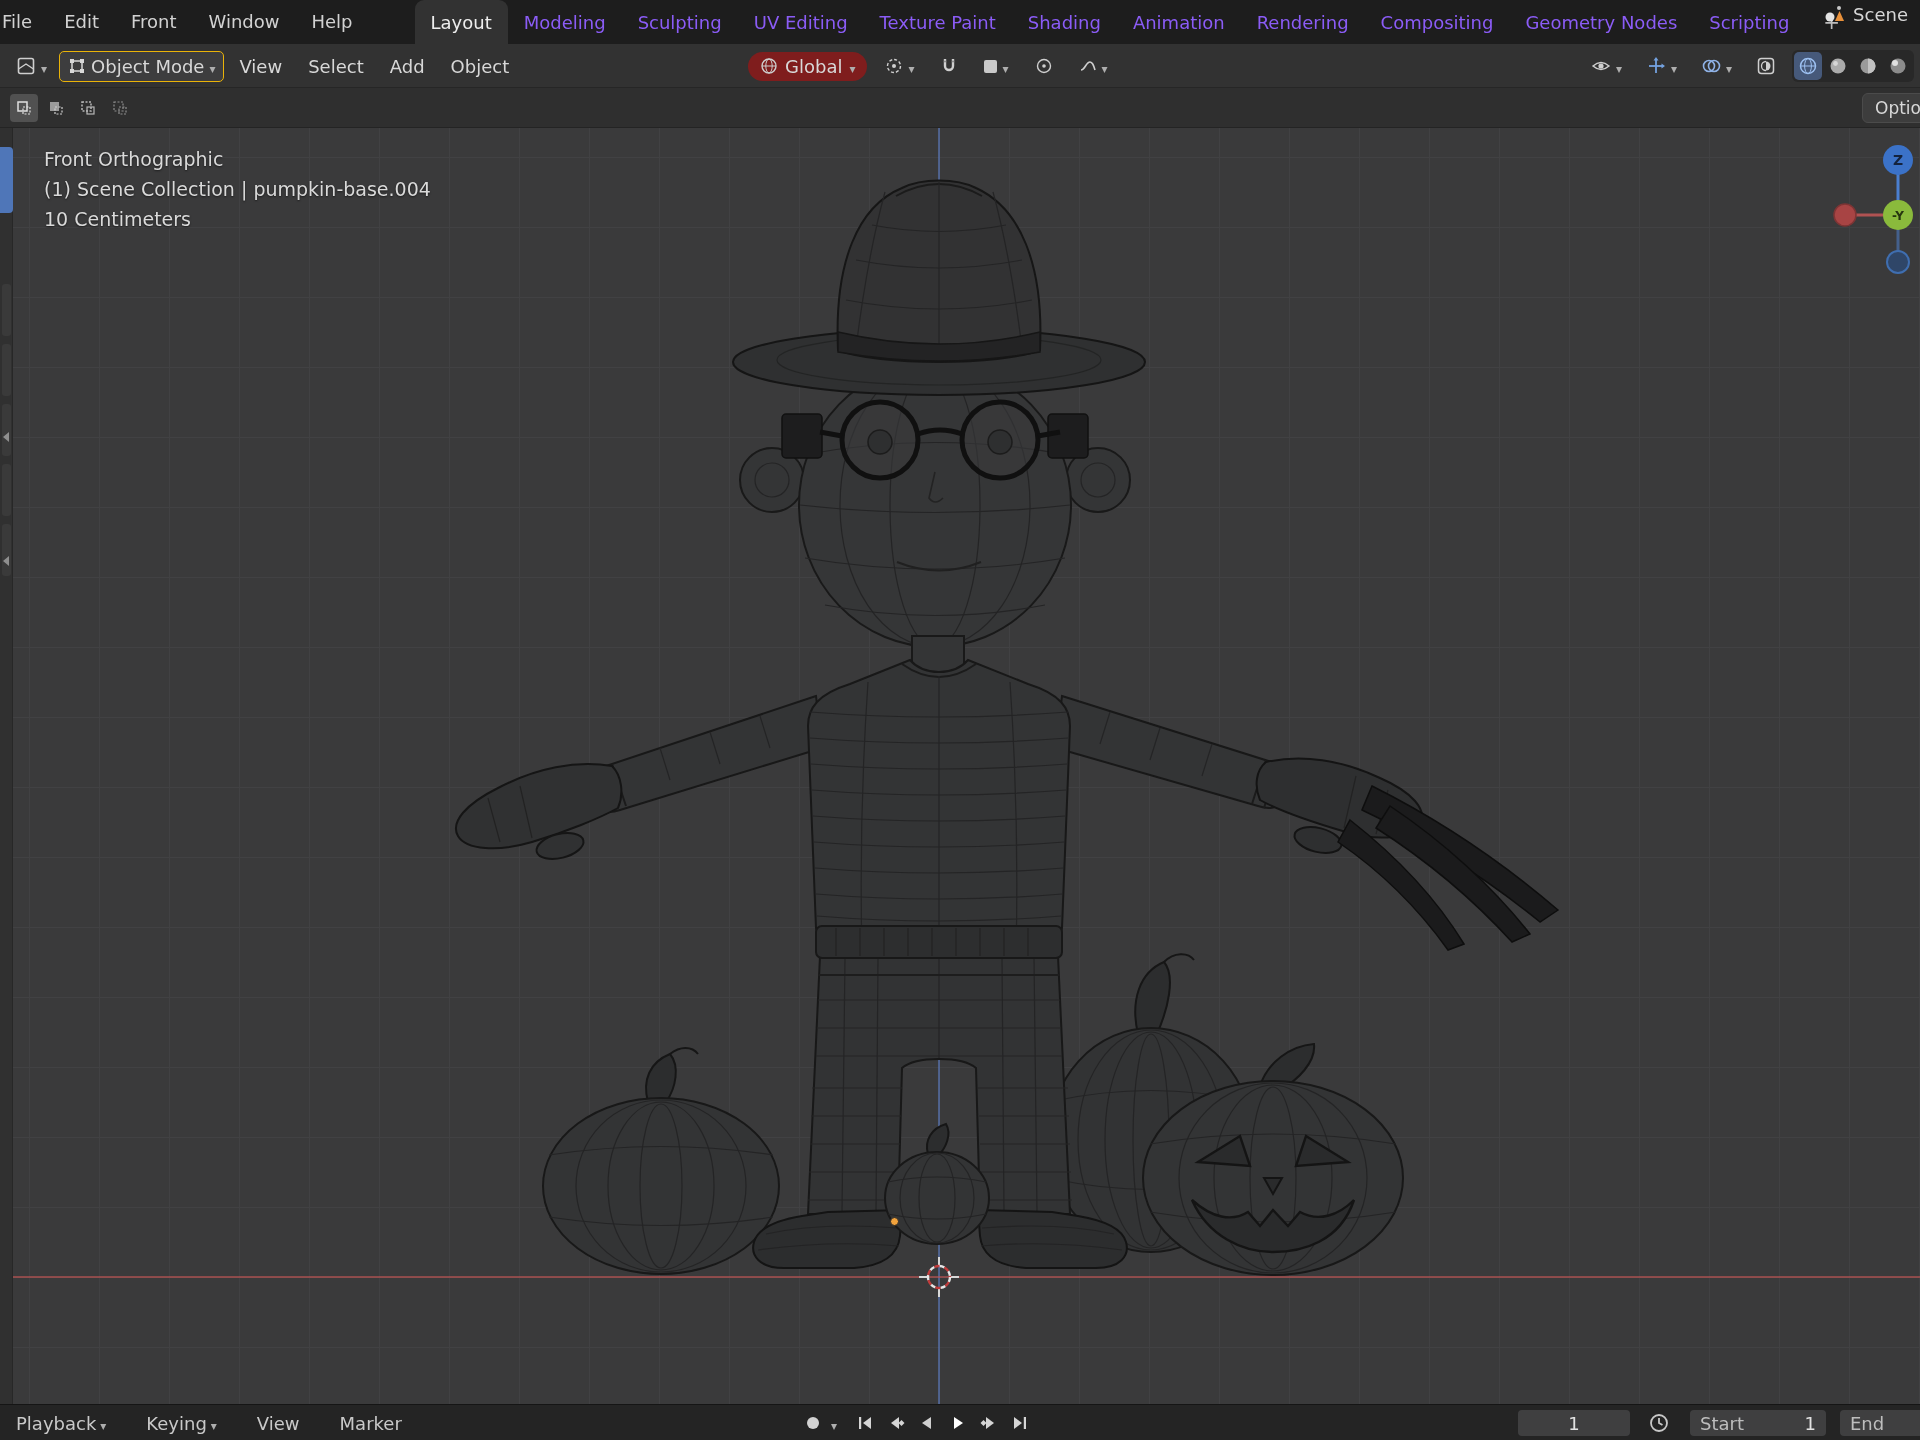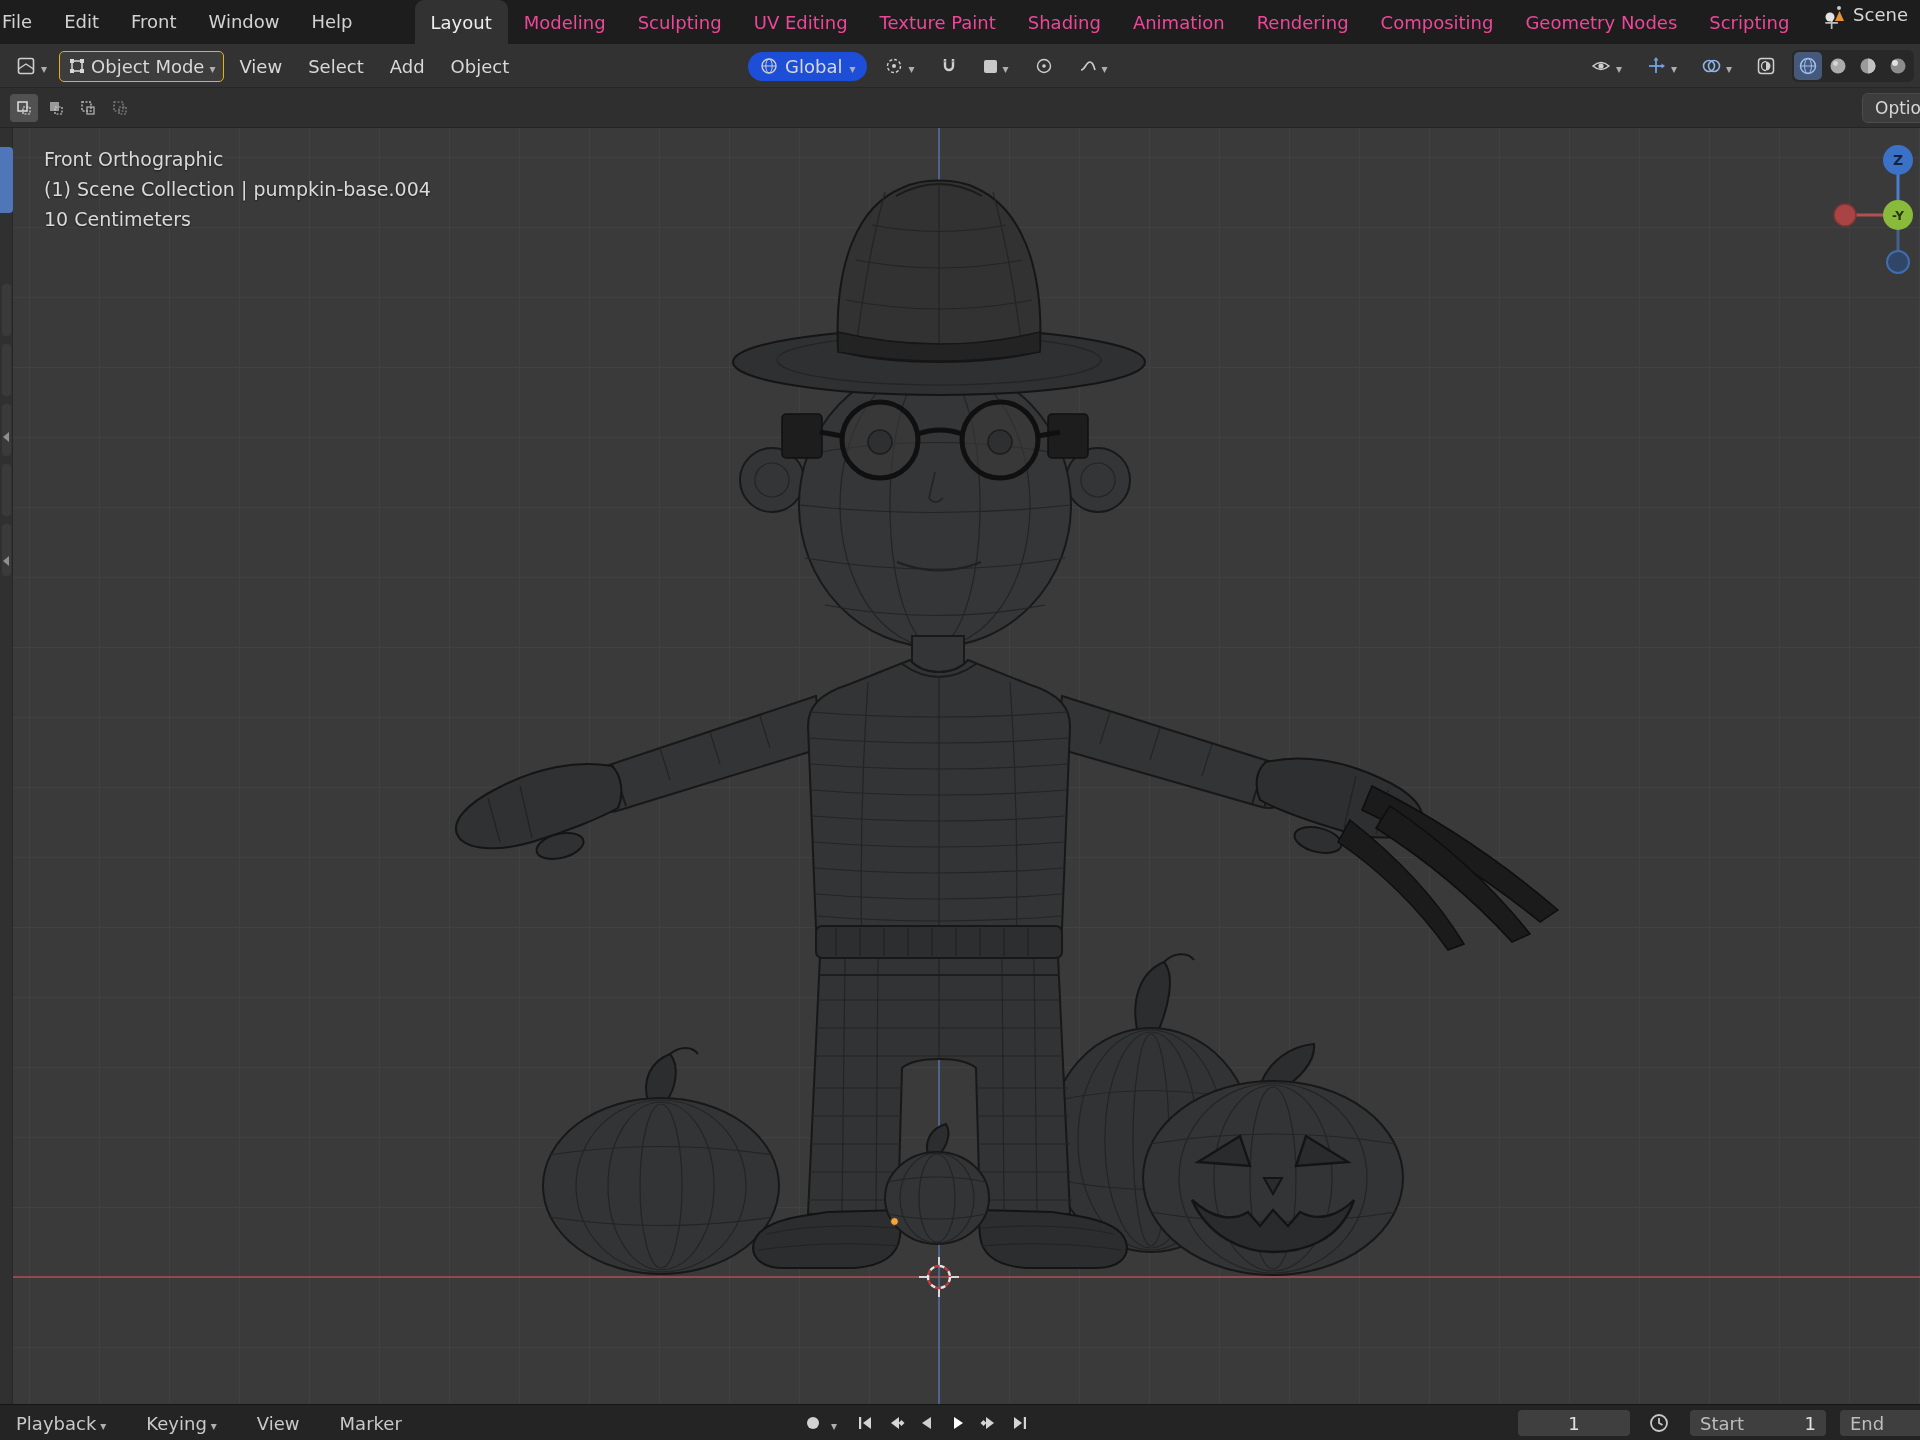--- a/index.html
+++ b/index.html
@@ -6,35 +6,35 @@
     font-family:"DejaVu Sans",sans-serif;-webkit-font-smoothing:antialiased;}
   *{box-sizing:border-box;user-select:none;}
   .abs{position:absolute;}
 
   
   .topbar{position:absolute;left:0;top:0;width:1920px;height:44px;background:#1d1d1d;
     display:flex;align-items:stretch;color:#d6d6d6;font-size:18px;z-index:50;}
   .top-menus{display:flex;align-items:center;margin-left:-14px;}
   .top-menu{padding:0 16px;line-height:44px;color:#d2d2d2;}
   .tabs{display:flex;align-items:stretch;margin-left:46px;}
-  .tab{display:flex;align-items:center;padding:0 16px;color:#ec4899;border-radius:9px 9px 0 0;}
+  .tab{display:flex;align-items:center;padding:0 16px;color:#8b5cf6;border-radius:9px 9px 0 0;}
   .tab.active{background:#323232;color:#ededed;}
   .tab-add{display:flex;align-items:center;padding:0 12px;color:#bdbdbd;margin-left:6px;font-size:20px;}
   .topbar-right{position:absolute;right:12px;top:0;height:28px;display:flex;align-items:center;gap:8px;color:#d6d6d6;}
 
   
   .header2{position:absolute;left:0;top:44px;width:1920px;height:44px;background:#323232;
     border-bottom:1px solid #262626;color:#d8d8d8;font-size:18px;z-index:49;}
   .h2-left{position:absolute;left:8px;top:0;height:44px;display:flex;align-items:center;gap:4px;}
   .h2-center{position:absolute;left:748px;top:0;height:44px;display:flex;align-items:center;gap:10px;}
   .h2-right{position:absolute;right:6px;top:0;height:44px;display:flex;align-items:center;gap:8px;}
   .hbtn{display:flex;align-items:center;gap:5px;padding:4px 8px;border-radius:5px;color:#d8d8d8;}
   .hmenu{padding:4px 11px;border-radius:5px;}
   .boxbtn{background:#3d3d3e;border:1px solid #eab308;}
-  .pill{background:#1d4ed8;border-radius:15px;padding:4px 12px;display:flex;align-items:center;gap:7px;}
+  .pill{background:#7f1d1d;border-radius:15px;padding:4px 12px;display:flex;align-items:center;gap:7px;}
   .caret::after{content:"▾";font-size:12px;color:#aeaeae;}
   .seg-wrap{display:flex;background:#282828;border-radius:6px;padding:2px;gap:2px;}
   .seg{width:28px;height:28px;display:flex;align-items:center;justify-content:center;border-radius:5px;}
   .seg.active{background:#46597a;}
 
   
   .toolsettings{position:absolute;left:0;top:88px;width:1920px;height:40px;background:#2f2f2f;
     border-bottom:1px solid #242424;z-index:48;}
   .selmode{position:absolute;top:6px;width:28px;height:28px;border-radius:4px;
     display:flex;align-items:center;justify-content:center;}

